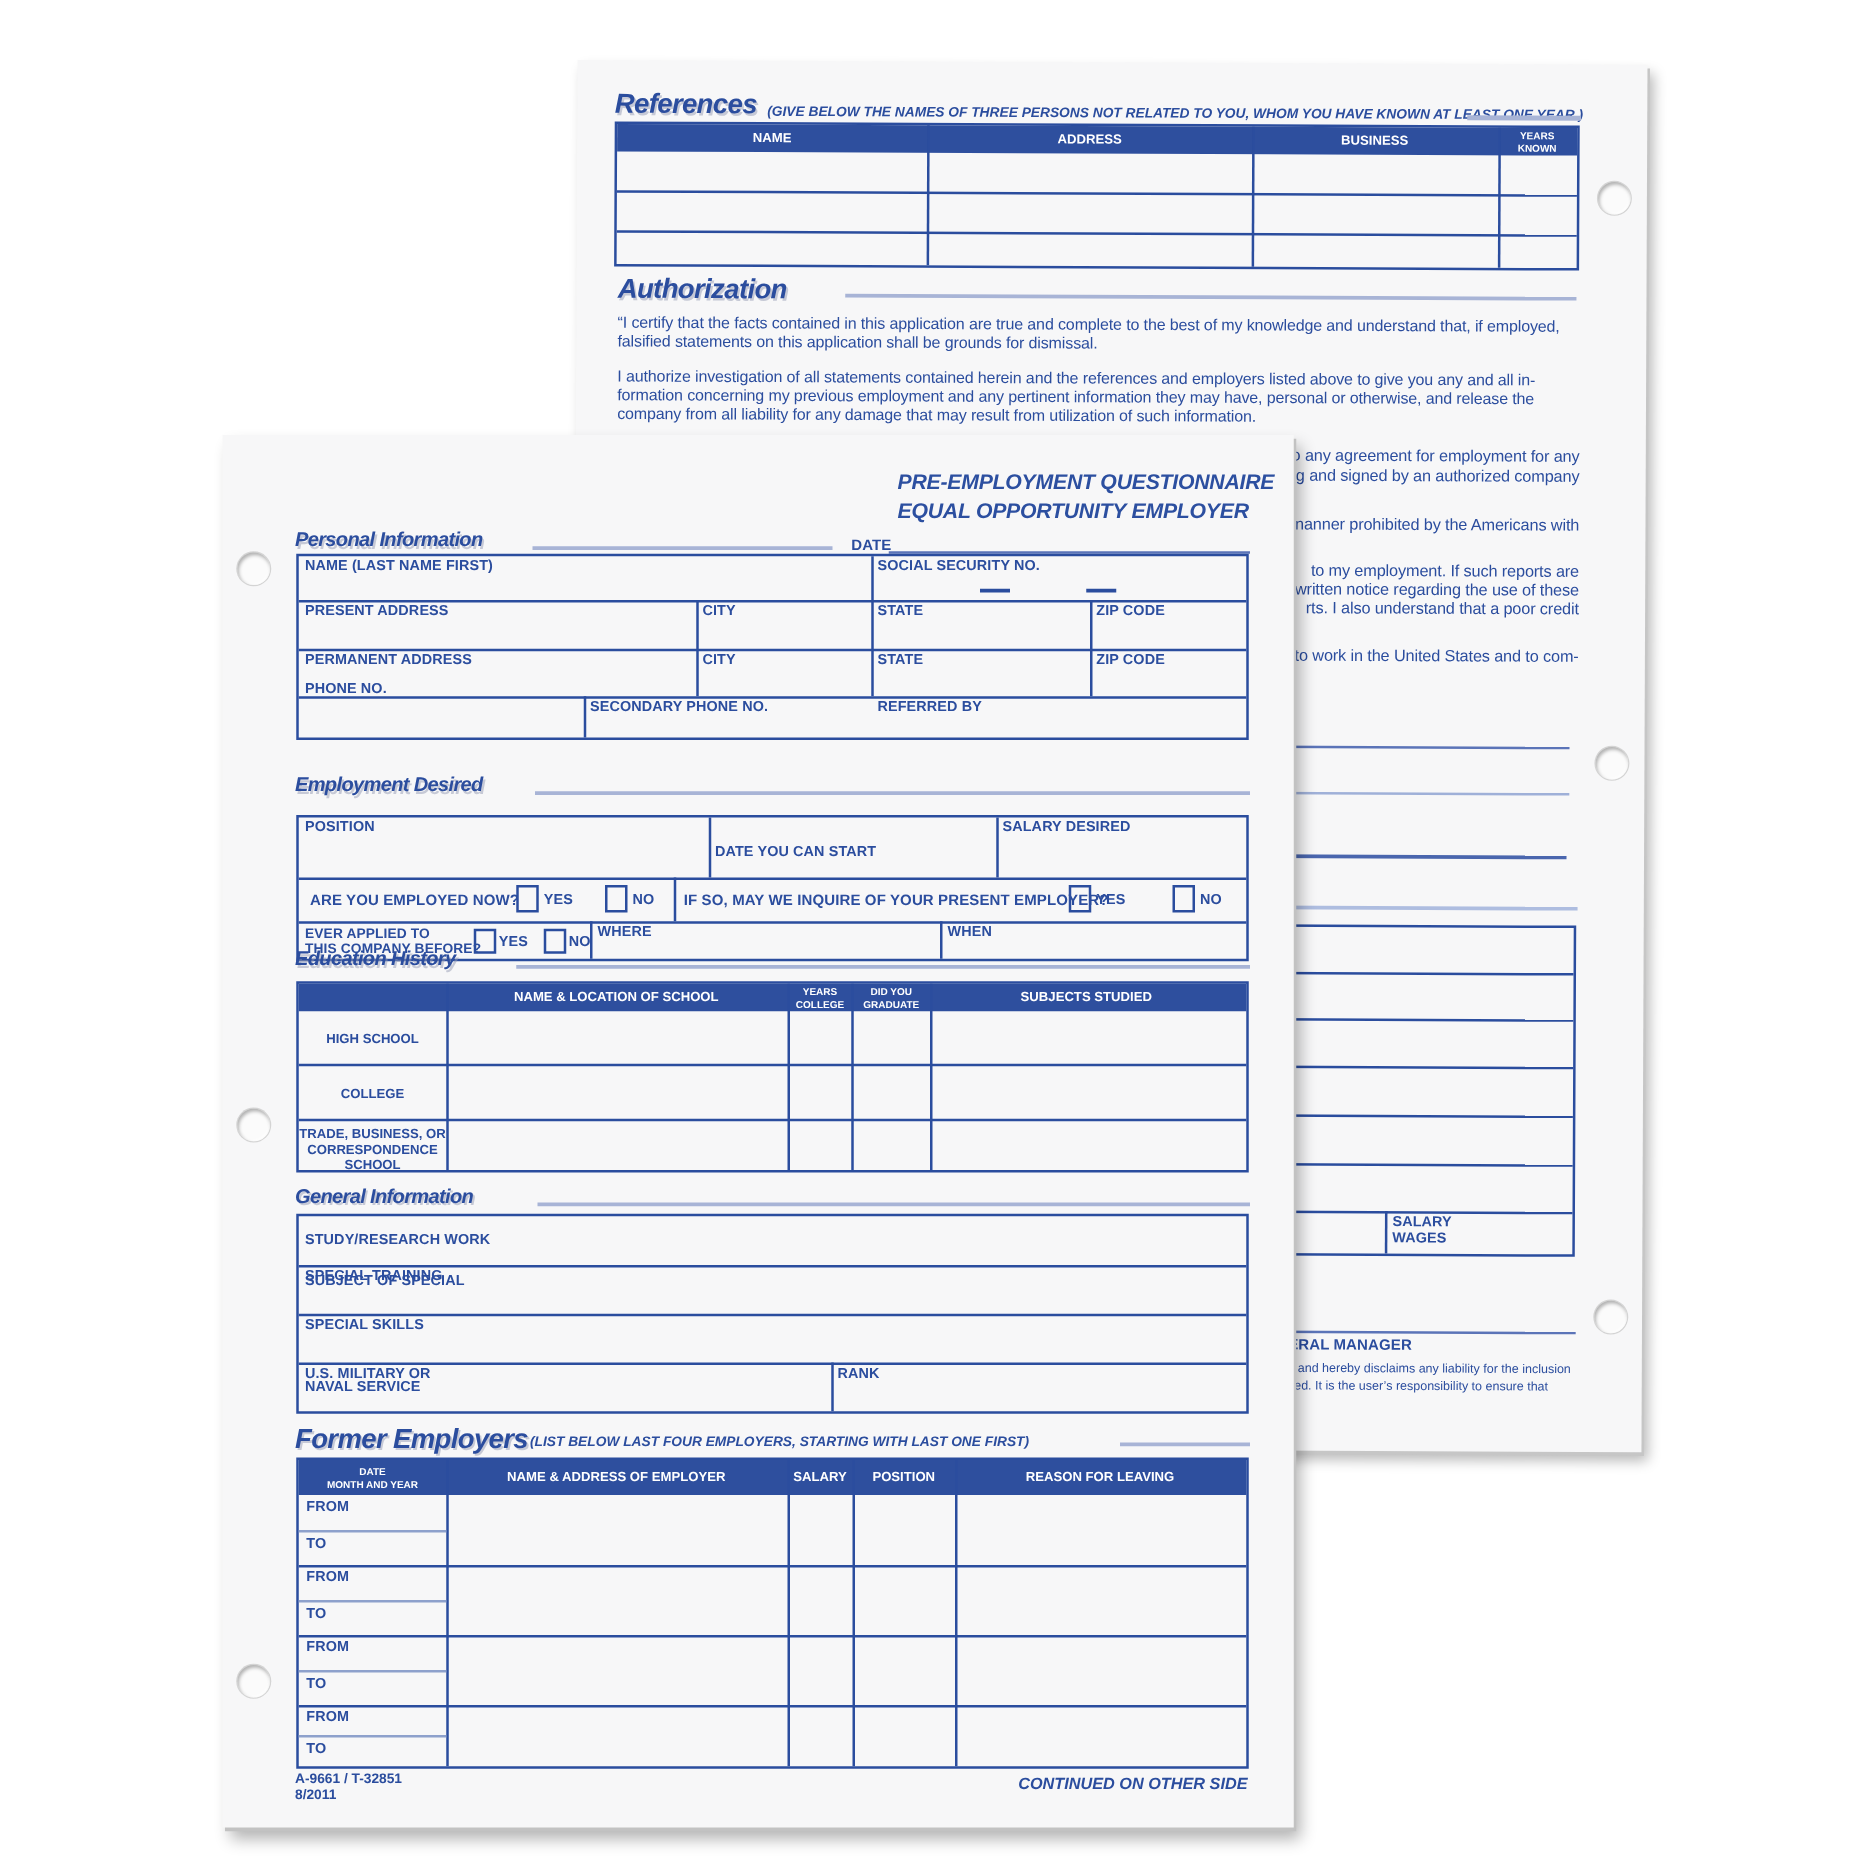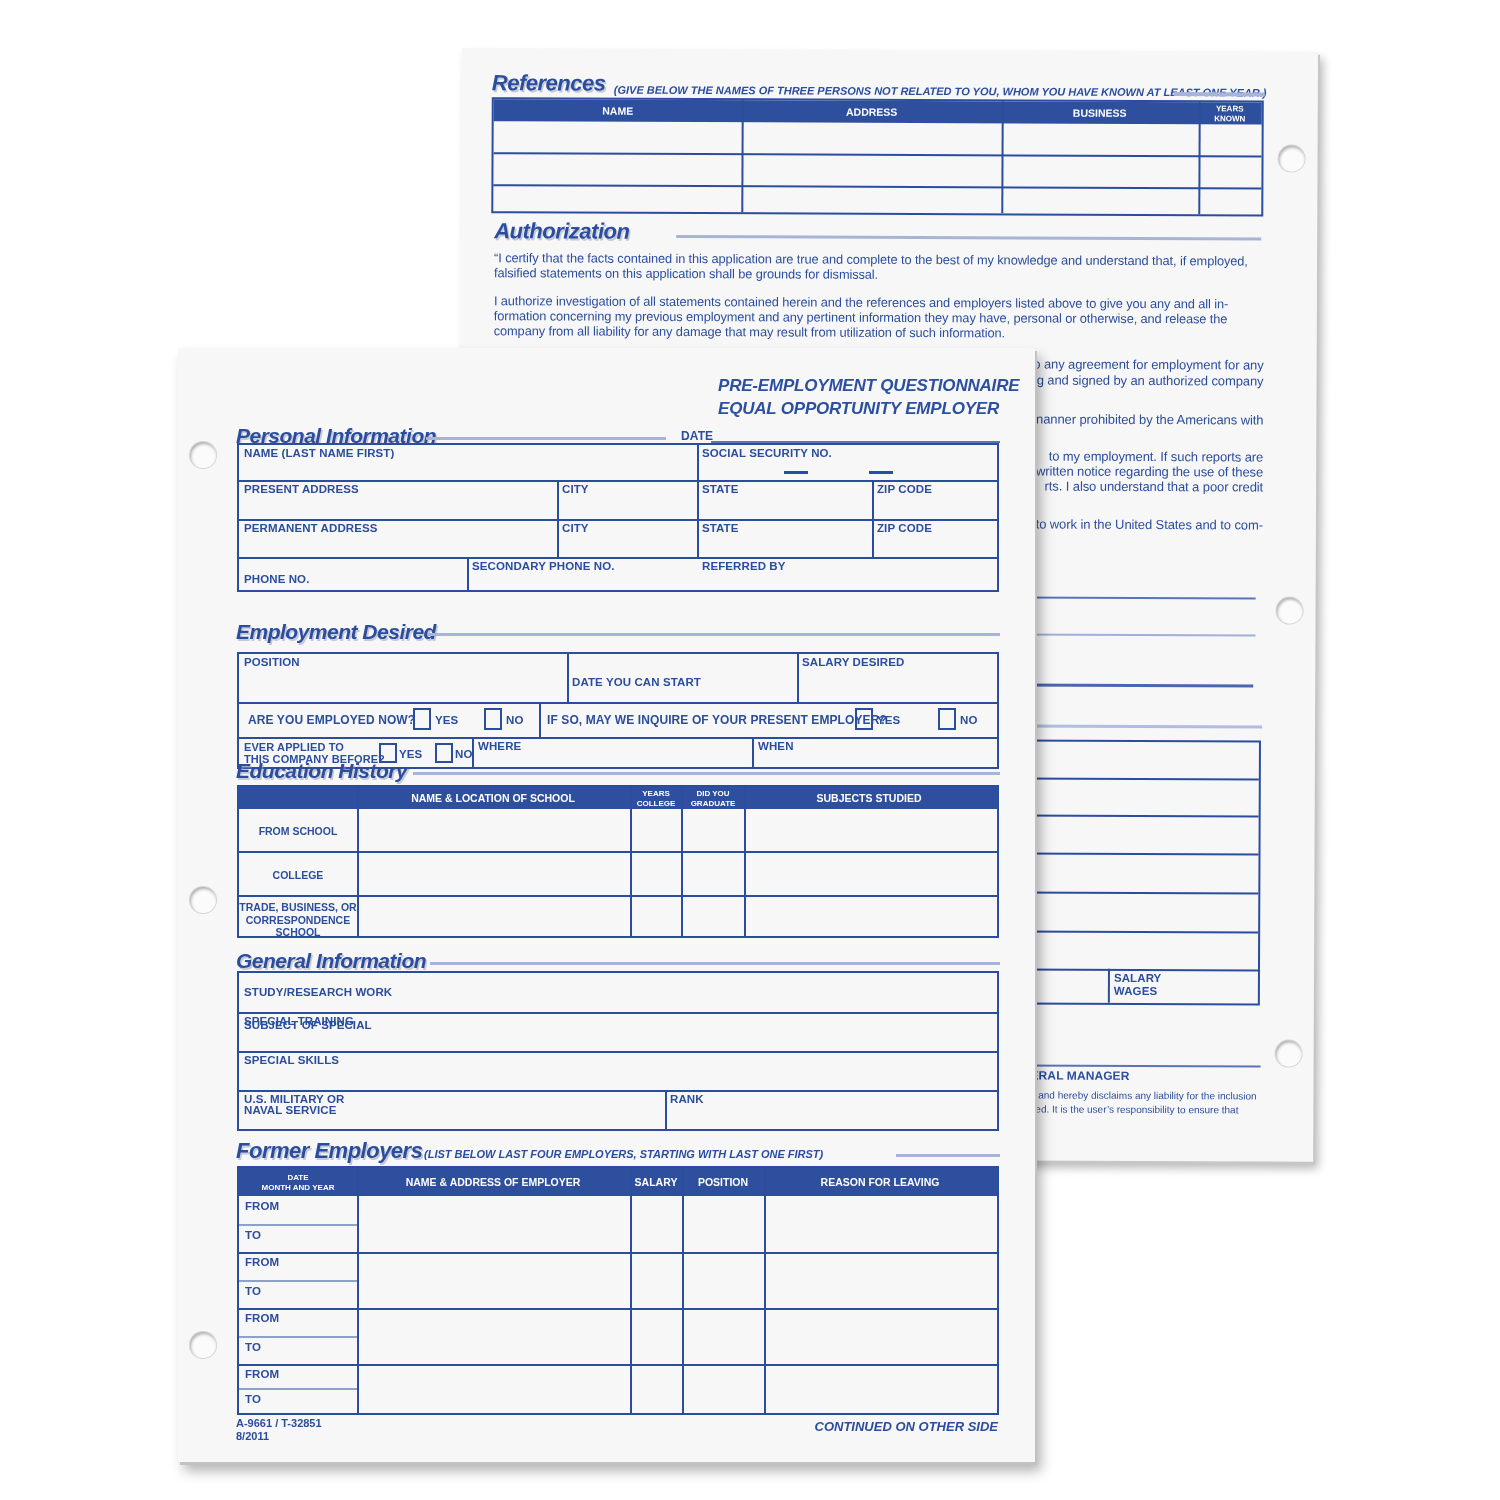--- a/index.html
+++ b/index.html
@@ -12,21 +12,21 @@
   #back-page{left:462px;top:48px;width:856px;height:1110px;transform:rotate(.25deg);
              transform-origin:top left;
              box-shadow:2px 3px 0 #c6c6c6,5px 7px 10px rgba(0,0,0,.28);}
   #front-page{left:178px;top:348px;width:857px;height:1114px;
               box-shadow:2px 3px 0 #c2c2c2,6px 9px 12px rgba(0,0,0,.3);}
   .hole{position:absolute;width:26px;height:26px;border-radius:50%;background:#fbfbfb;
         box-shadow:inset 1px 2px 3px rgba(0,0,0,.3),inset -1px -1px 2px rgba(255,255,255,.9),0 0 0 1px #d4d4d4;}
   .lbl{position:absolute;color:var(--blue);font-weight:bold;font-size:11.5px;line-height:1.1;
        white-space:nowrap;letter-spacing:.1px;}
   .sm{font-size:11px;}
-  .hd{position:absolute;color:var(--blue);font-weight:bold;font-style:italic;font-size:21px;
+  .hd{position:absolute;color:var(--blue);font-weight:bold;font-style:italic;font-size:16px;
       line-height:1;white-space:nowrap;letter-spacing:-.5px;
       text-shadow:1.5px 2px 0 rgba(150,156,180,.5);}
   .hd2{font-size:22px;}
   .title{position:absolute;color:#2c4fa0;font-weight:bold;font-style:italic;font-size:40px;
          line-height:1;white-space:nowrap;letter-spacing:-1.5px;
          text-shadow:2.5px 3px 1px rgba(140,148,175,.55);}
   .subt{position:absolute;color:#2c4fa0;font-weight:bold;font-style:italic;font-size:17px;
         line-height:1;white-space:nowrap;letter-spacing:-.2px;}
   .note{position:absolute;color:var(--blue);font-weight:bold;font-style:italic;font-size:11px;
         white-space:nowrap;}
@@ -154,21 +154,21 @@
     <div class="lbl" style="left:5px;top:38px;">PRESENT ADDRESS</div>
     <div class="lbl" style="left:323px;top:38px;">CITY</div>
     <div class="lbl" style="left:463px;top:38px;">STATE</div>
     <div class="lbl" style="left:638px;top:38px;">ZIP CODE</div>
 
     <div class="lbl" style="left:5px;top:77px;">PERMANENT ADDRESS</div>
     <div class="lbl" style="left:323px;top:77px;">CITY</div>
     <div class="lbl" style="left:463px;top:77px;">STATE</div>
     <div class="lbl" style="left:638px;top:77px;">ZIP CODE</div>
 
-    <div class="lbl" style="left:5px;top:128px;">PHONE NO.</div>
+    <div class="lbl" style="left:5px;top:100px;">PHONE NO.</div>
     <div class="lbl" style="left:233px;top:115px;">SECONDARY PHONE NO.</div>
     <div class="lbl" style="left:463px;top:115px;">REFERRED BY</div>
   </div>
 
   <div class="hd" style="left:58px;top:273px;">Employment Desired</div>
   <div class="rule" style="left:250px;top:285px;width:572px;"></div>
 
   <div class="tbl" style="left:59px;top:304px;width:758px;height:113px;">
     <div class="hl" style="top:48px;"></div>
     <div class="hl" style="top:83px;"></div>
@@ -220,21 +220,21 @@
     </div>
     <div class="bart" style="left:630px;top:5px;">SUBJECTS STUDIED</div>
 
     <div class="hl" style="top:64px;"></div>
     <div class="hl" style="top:108px;"></div>
     <div class="vl" style="left:118px;top:0;height:149px;"></div>
     <div class="vl" style="left:391px;top:0;height:149px;"></div>
     <div class="vl" style="left:442px;top:0;height:149px;"></div>
     <div class="vl" style="left:505px;top:0;height:149px;"></div>
 
-    <div class="ctr" style="left:59px;top:38px;">FROM SCHOOL</div>
+    <div class="ctr" style="left:59px;top:38px;">HIGH SCHOOL</div>
     <div class="ctr" style="left:59px;top:82px;text-align:center;">COLLEGE</div>
     <div class="ctr" style="left:59px;top:114px;">
       <div>TRADE, BUSINESS, OR</div>
       <div>CORRESPONDENCE</div>
       <div>SCHOOL</div>
     </div>
   </div>
 
   <div class="hd" style="left:58px;top:602px;">General Information</div>
   <div class="rule" style="left:252px;top:614px;width:570px;"></div>

